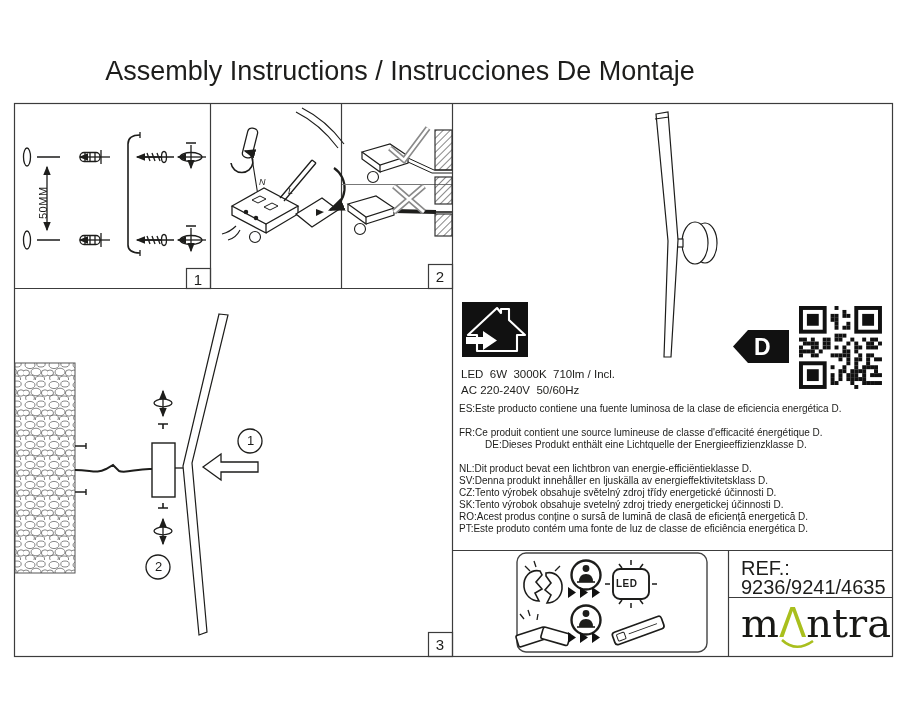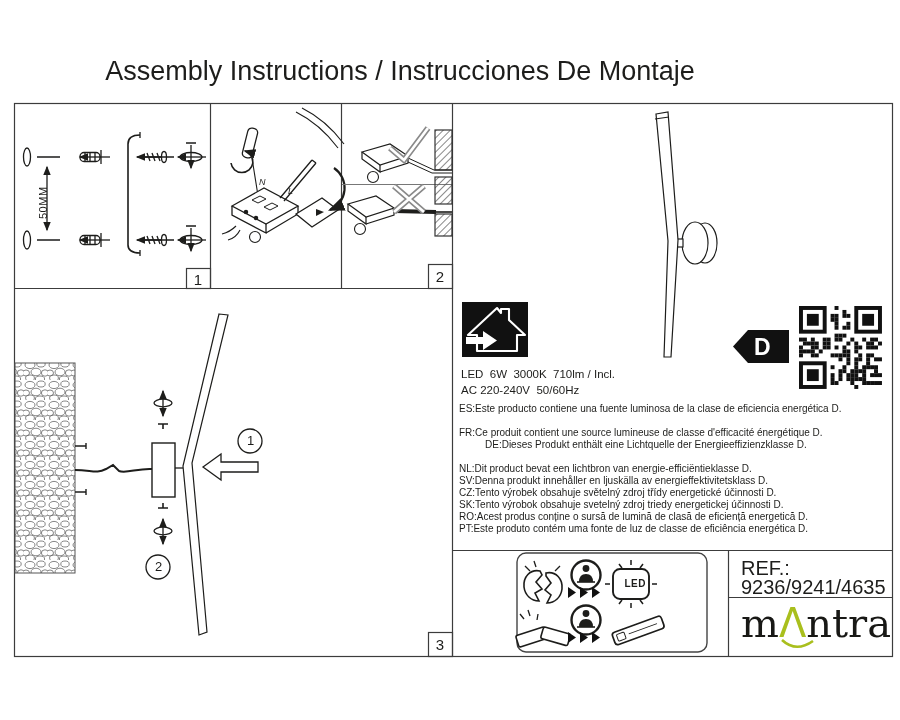--- a/index.html
+++ b/index.html
@@ -7,21 +7,21 @@
   .t{position:absolute;font-family:"Liberation Sans",sans-serif;color:#1d1d1b;white-space:pre;}
   .title{left:0;top:56px;width:800px;text-align:center;font-size:27px;}
   .num{font-size:15px;text-align:center;}
   .dim{left:37px;top:219px;font-size:11px;transform:rotate(-90deg);transform-origin:left top;letter-spacing:0.5px;}
   .spec{font-size:11.5px;}
   .lang{font-size:10px;}
   .dletter{font-size:23px;font-weight:bold;color:#ffffff;}
   .ref{font-size:20px;text-align:right;}
   .brand{left:740px;top:600px;width:152px;text-align:center;font-family:"DejaVu Serif",serif;font-size:40px;color:#181815;}
   .brand .caret{font-family:"DejaVu Sans",sans-serif;color:#a9bf1d;}
-  .ledlabel{font-size:10px;font-weight:bold;letter-spacing:0.5px;text-align:right;}
+  .ledlabel{font-size:10px;font-weight:bold;letter-spacing:0.5px;text-align:left;}
   .step{font-size:13px;text-align:center;}
   .tinylbl{font-size:9px;font-style:italic;}
   svg{position:absolute;left:0;top:0;}
 </style>
 </head>
 <body>
 
 <div class="sheet">
 
 <svg width="900" height="720" viewBox="0 0 900 720">

